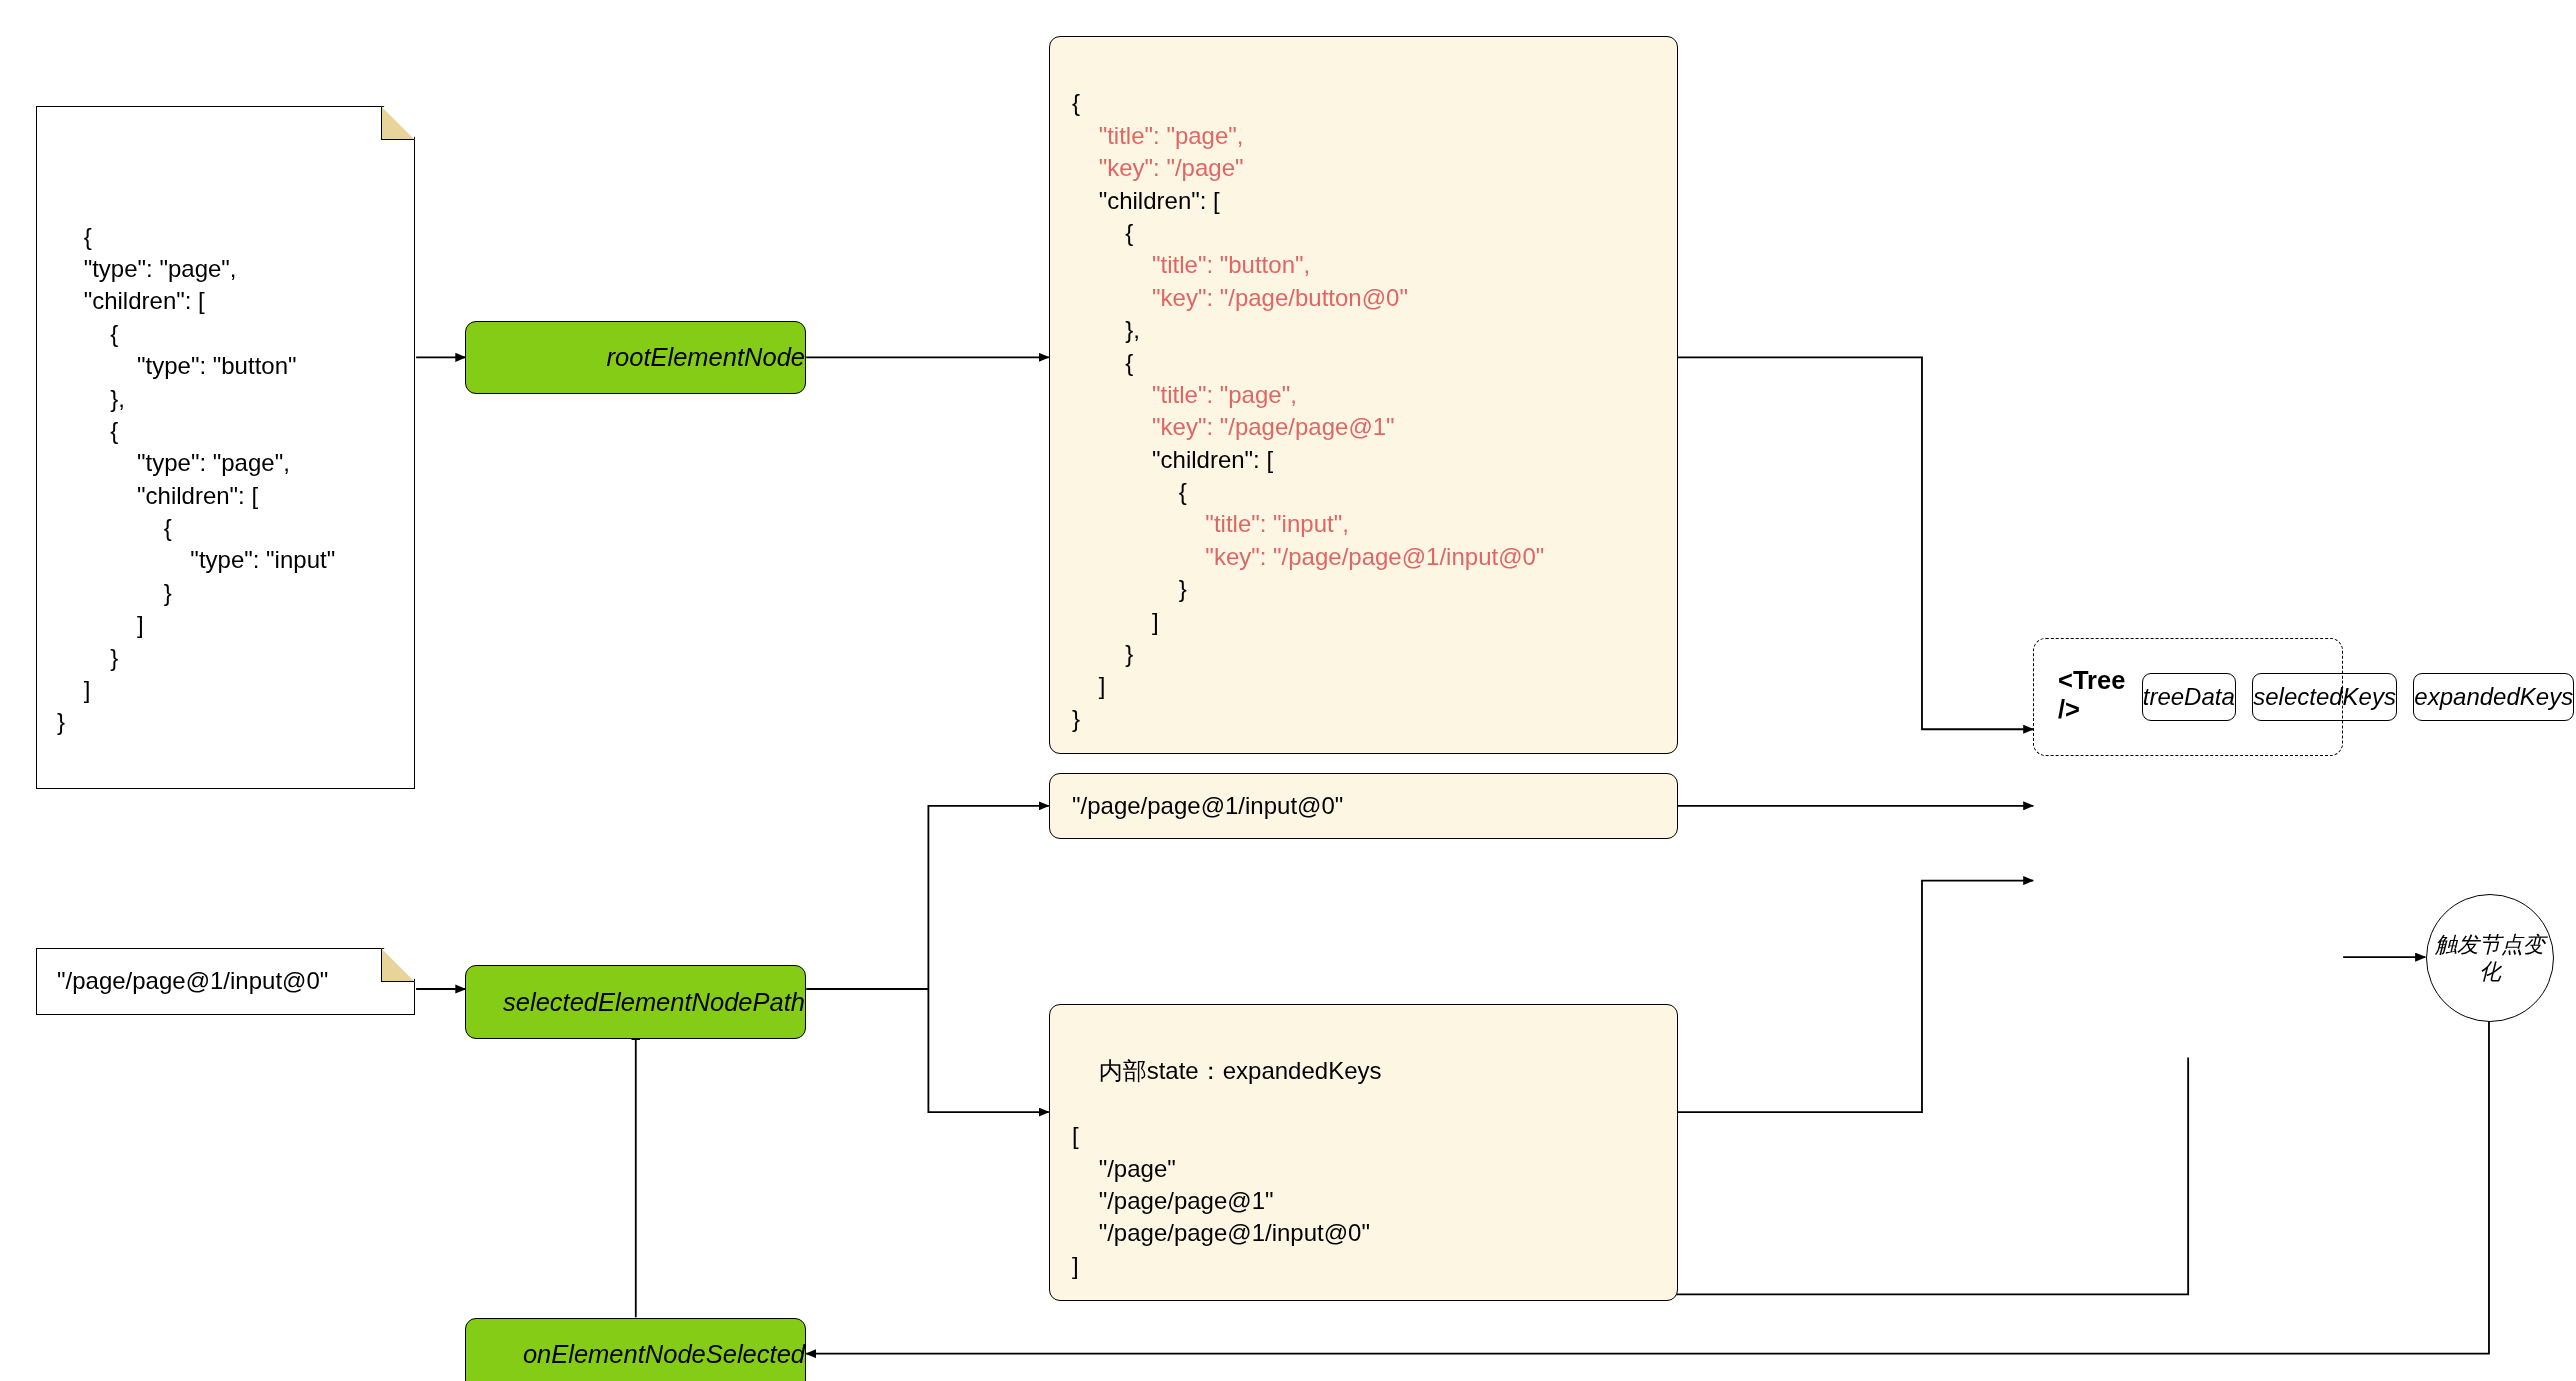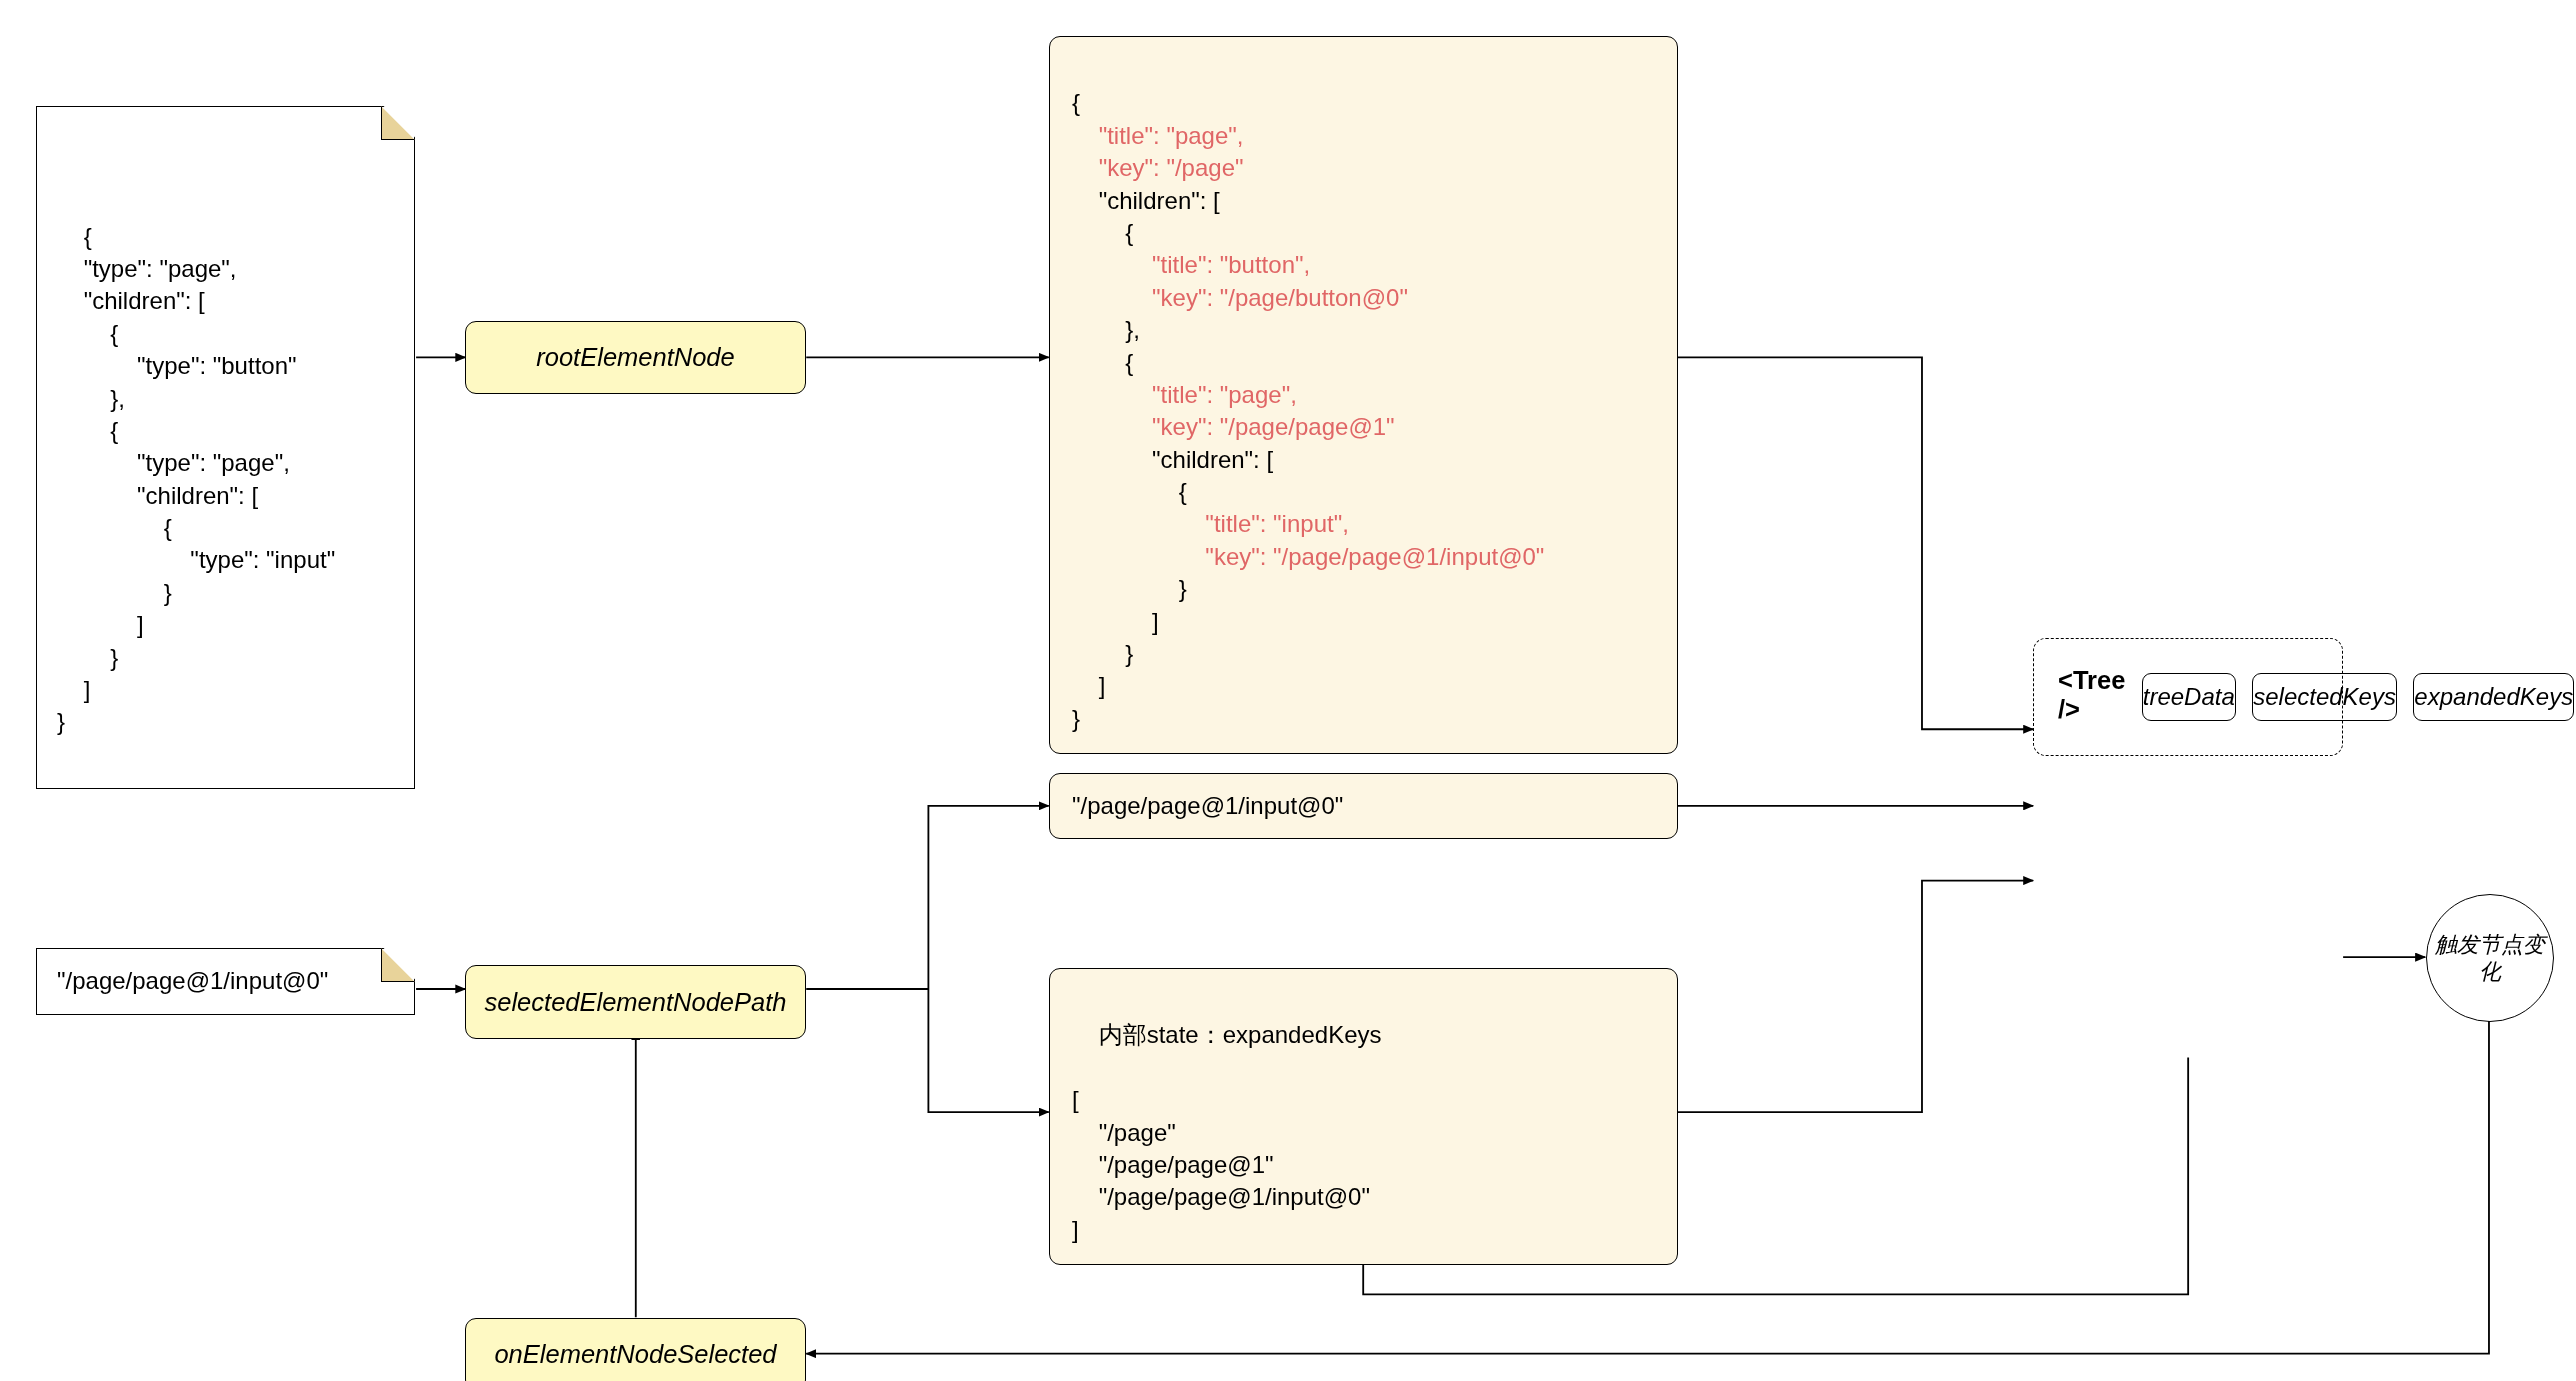--- a/index.html
+++ b/index.html
@@ -43,26 +43,26 @@
     position: absolute;
     top: -1.8px;
     right: -1.8px;
     width: 33px;
     height: 33px;
     background: #ffffff;
     clip-path: polygon(0 0, 100% 0, 100% 100%);
   }
   
   .process {
-    background: #fef9c3;
+    background: #84cc16;
     border: 1.4px solid #000;
     border-radius: 11px;
     display: flex;
     align-items: center;
-    justify-content: center;
+    justify-content: flex-end;
     font-style: italic;
     font-size: 25.5px;
   }
   
   .databox {
     background: #fdf6e3;
     border: 1.4px solid #000;
     border-radius: 11px;
     padding: 18px 22px;
     white-space: pre;
@@ -213,21 +213,21 @@
 <span>                }</span>
 <span>            ]</span>
 <span>        }</span>
 <span>    ]</span>
 <span>}</span></div>
 
   <div class="box databox" style="left:1049px; top:773px; width:629px; height:66px; display:flex; align-items:center;">
     <span>"/page/page@1/input@0"</span>
   </div>
 
-  <div class="box databox" style="left:1049px; top:968px; width:629px;">
+  <div class="box databox" style="left:1049px; top:1004px; width:629px;">
     <span>内部state：expandedKeys</span>
 
 <span>[
     "/page"
     "/page/page@1"
     "/page/page@1/input@0"
 ]</span></div>
 
   <div class="box dashed-container" style="left:2033px; top:638px; width:310px;">
     <div class="title">&lt;Tree /&gt;</div>

